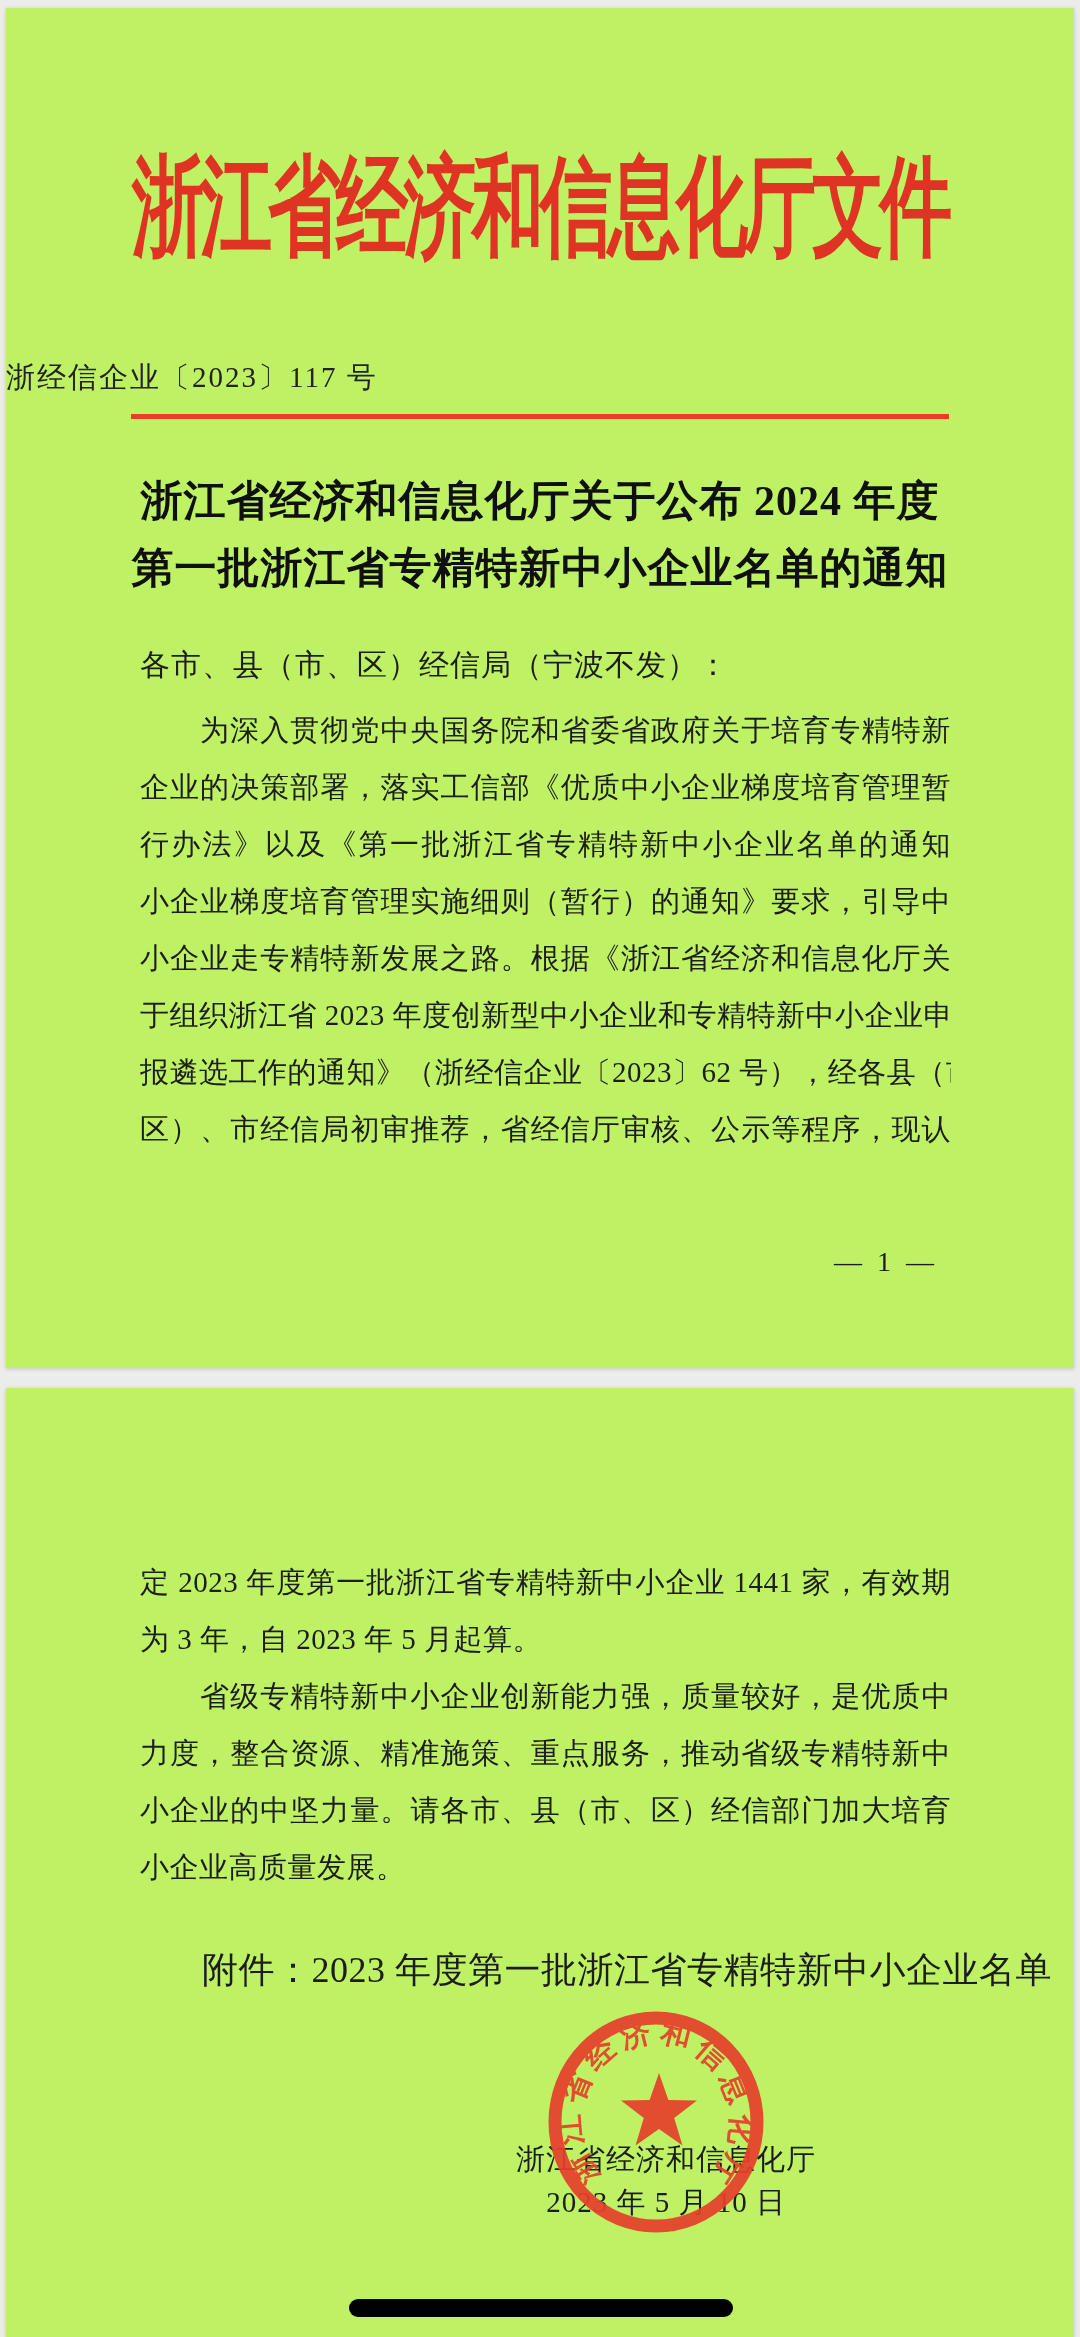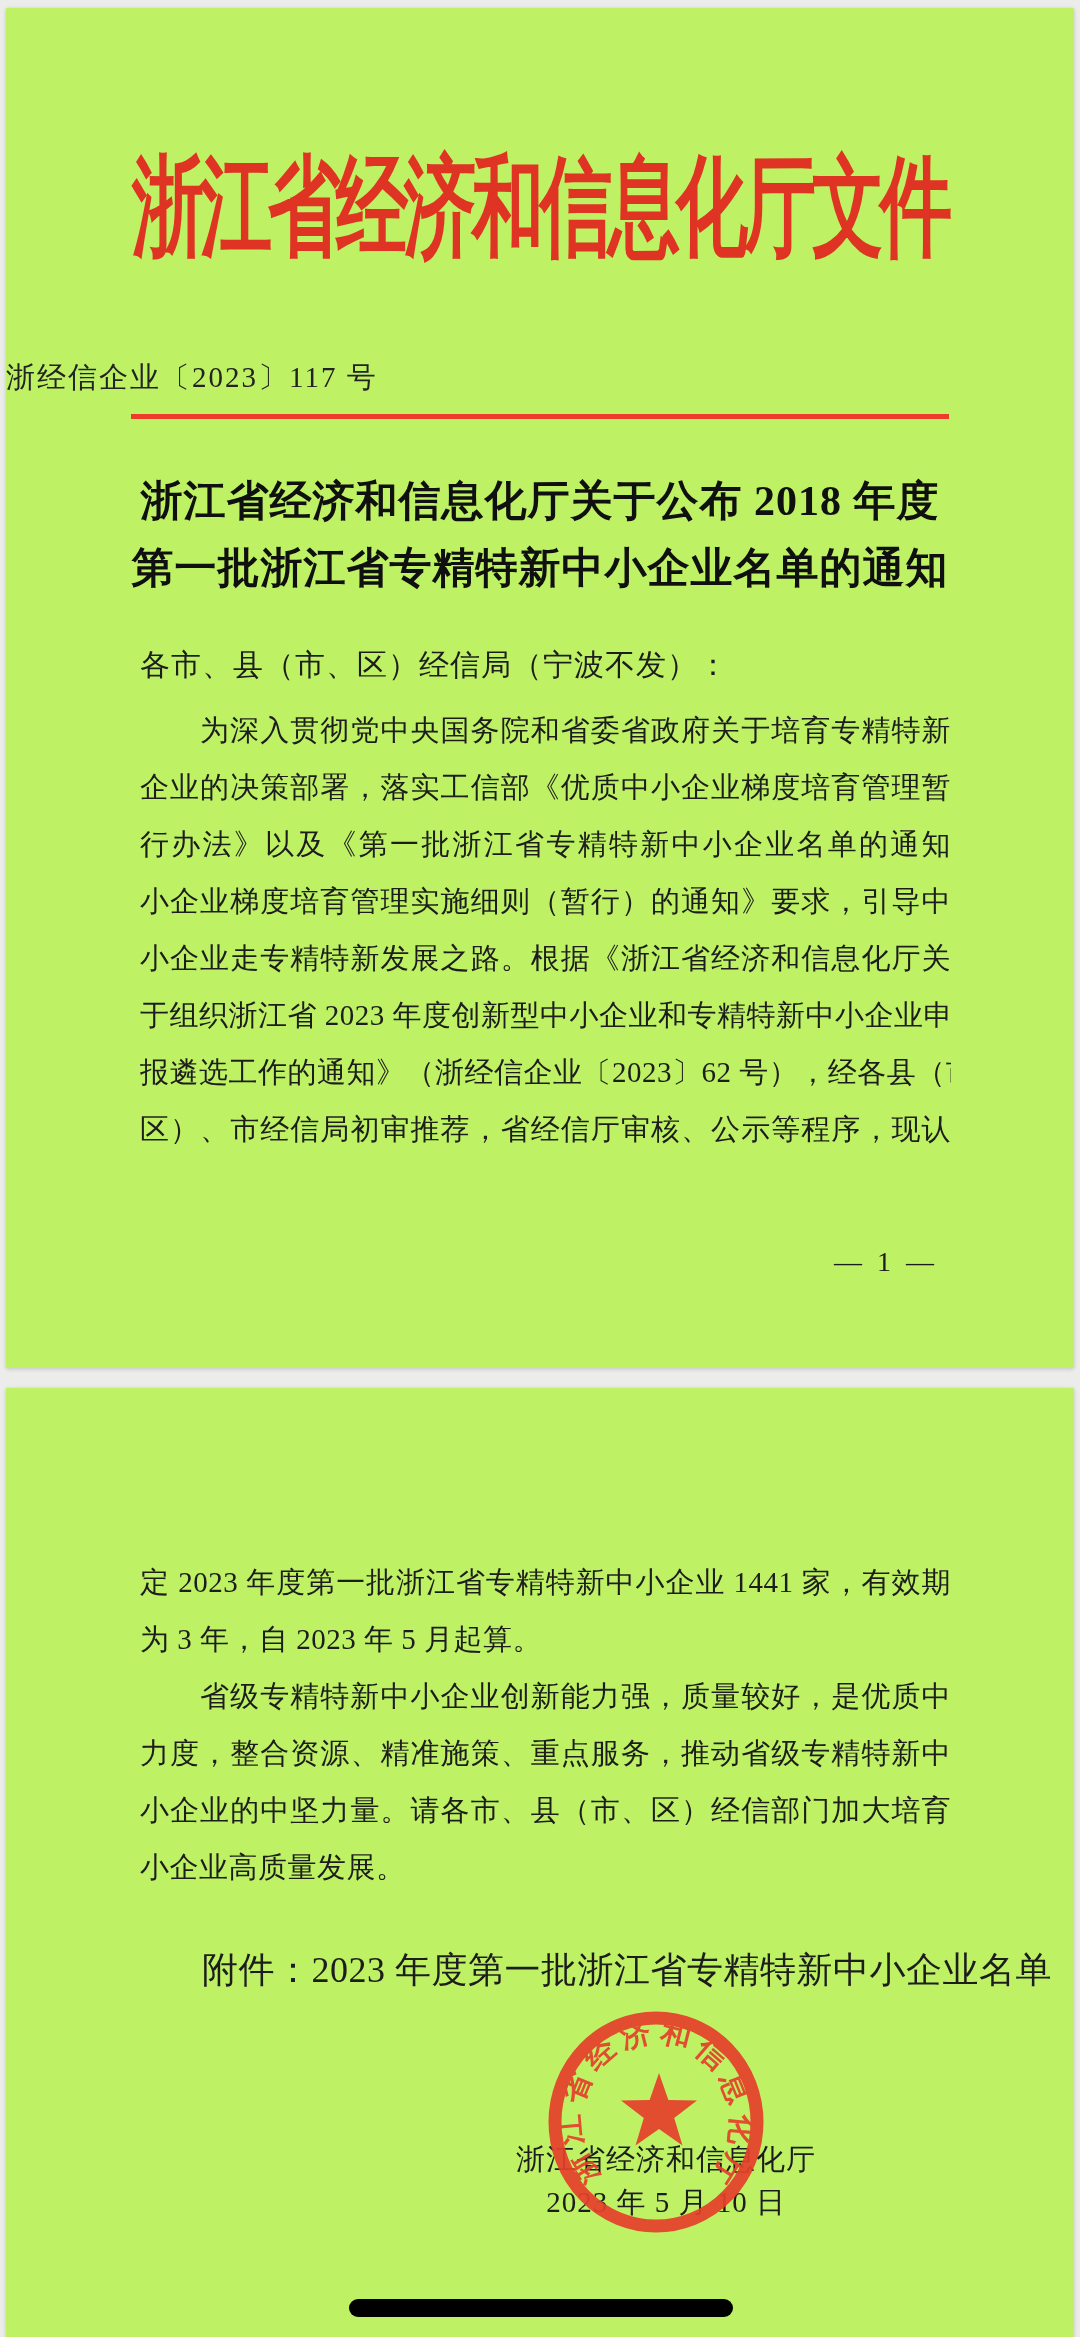--- a/index.html
+++ b/index.html
@@ -85,21 +85,21 @@
 
     <div class="letterhead">
       <span style="color: rgb(223, 52, 35);">浙江省经济和信息化厅文件</span>
     </div>
 
     <div class="doc-number">浙经信企业〔2023〕117 号</div>
 
     <div class="red-rule" style="background: rgb(238, 59, 42);"></div>
 
     <div class="notice-title">
-      <div>浙江省经济和信息化厅关于公布 2018 年度</div>
+      <div>浙江省经济和信息化厅关于公布 2024 年度</div>
       <div>第一批浙江省专精特新中小企业名单的通知</div>
     </div>
 
     <div class="salutation">各市、县（市、区）经信局（宁波不发）：</div>
 
     <div class="body-block bb-p1">
         <div class="line indent">为深入贯彻党中央国务院和省委省政府关于培育专精特新</div>
         <div class="line">企业的决策部署，落实工信部《优质中小企业梯度培育管理暂</div>
         <div class="line">行办法》以及《第一批浙江省专精特新中小企业名单的通知</div>
         <div class="line">小企业梯度培育管理实施细则（暂行）的通知》要求，引导中</div>

